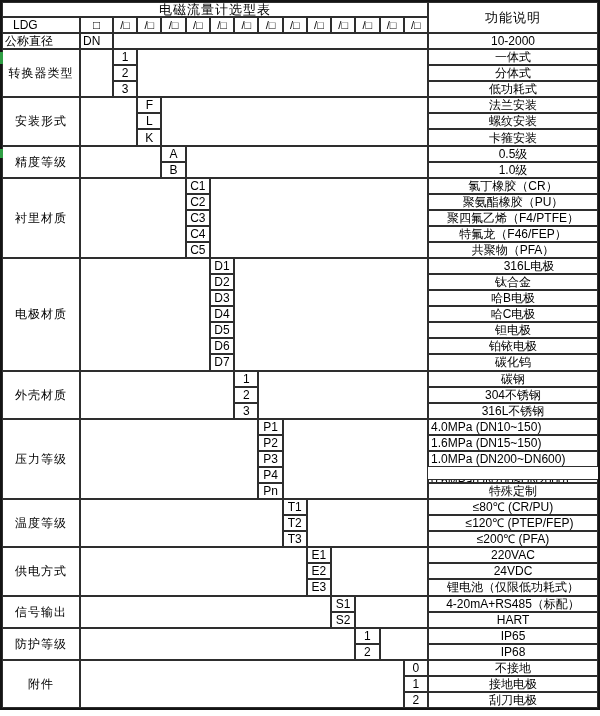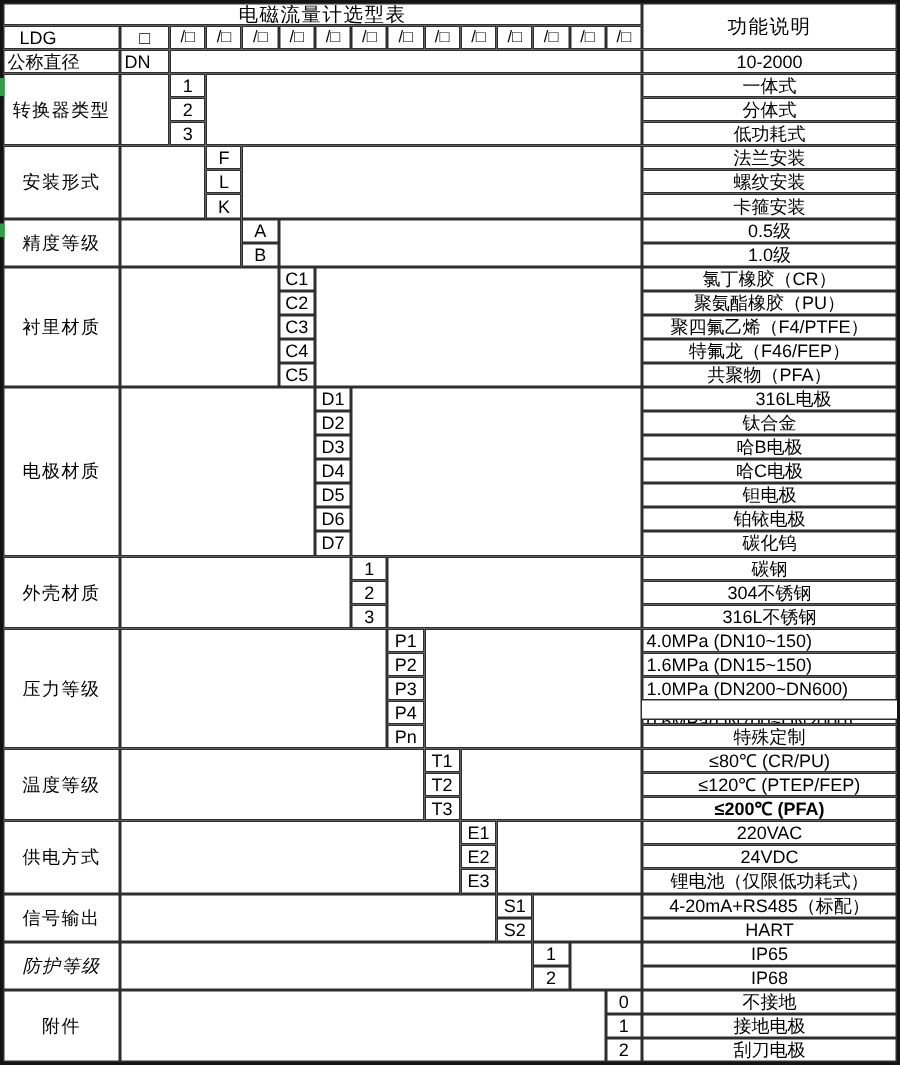--- a/index.html
+++ b/index.html
@@ -144,38 +144,38 @@
     <div class="c" style="grid-area: 31 / 9 / 32 / 10;">Pn</div>
     <div class="c" style="grid-area: 31 / 16 / 32 / 17;">特殊定制</div>
     <div class="c lbl" style="grid-area: 32 / 1 / 35 / 2;">温度等级</div>
     <div class="c" style="grid-area: 32 / 2 / 35 / 10;"></div>
     <div class="c" style="grid-area: 32 / 11 / 35 / 16;"></div>
     <div class="c" style="grid-area: 32 / 10 / 33 / 11;">T1</div>
     <div class="c" style="grid-area: 32 / 16 / 33 / 17;">≤80℃ (CR/PU)</div>
     <div class="c" style="grid-area: 33 / 10 / 34 / 11;">T2</div>
     <div class="c" style="grid-area: 33 / 16 / 34 / 17; padding-left: 13px;">≤120℃ (PTEP/FEP)</div>
     <div class="c" style="grid-area: 34 / 10 / 35 / 11;">T3</div>
-    <div class="c" style="grid-area: 34 / 16 / 35 / 17; font-weight: bold;">≤200℃ (PFA)</div>
+    <div class="c" style="grid-area: 34 / 16 / 35 / 17;">≤200℃ (PFA)</div>
     <div class="c lbl" style="grid-area: 35 / 1 / 38 / 2;">供电方式</div>
     <div class="c" style="grid-area: 35 / 2 / 38 / 11;"></div>
     <div class="c" style="grid-area: 35 / 12 / 38 / 16;"></div>
     <div class="c" style="grid-area: 35 / 11 / 36 / 12;">E1</div>
     <div class="c" style="grid-area: 35 / 16 / 36 / 17;">220VAC</div>
     <div class="c" style="grid-area: 36 / 11 / 37 / 12;">E2</div>
     <div class="c" style="grid-area: 36 / 16 / 37 / 17;">24VDC</div>
     <div class="c" style="grid-area: 37 / 11 / 38 / 12;">E3</div>
     <div class="c" style="grid-area: 37 / 16 / 38 / 17;">锂电池（仅限低功耗式）</div>
     <div class="c lbl" style="grid-area: 38 / 1 / 40 / 2;">信号输出</div>
     <div class="c" style="grid-area: 38 / 2 / 40 / 12;"></div>
     <div class="c" style="grid-area: 38 / 13 / 40 / 16;"></div>
     <div class="c" style="grid-area: 38 / 12 / 39 / 13;">S1</div>
     <div class="c" style="grid-area: 38 / 16 / 39 / 17;">4-20mA+RS485（标配）</div>
     <div class="c" style="grid-area: 39 / 12 / 40 / 13; text-align: center;">S2</div>
     <div class="c" style="grid-area: 39 / 16 / 40 / 17;">HART</div>
-    <div class="c lbl" style="grid-area: 40 / 1 / 42 / 2; font-style: italic;">防护等级</div>
+    <div class="c lbl" style="grid-area: 40 / 1 / 42 / 2;">防护等级</div>
     <div class="c" style="grid-area: 40 / 2 / 42 / 13;"></div>
     <div class="c" style="grid-area: 40 / 14 / 42 / 16;"></div>
     <div class="c" style="grid-area: 40 / 13 / 41 / 14;">1</div>
     <div class="c" style="grid-area: 40 / 16 / 41 / 17;">IP65</div>
     <div class="c" style="grid-area: 41 / 13 / 42 / 14;">2</div>
     <div class="c" style="grid-area: 41 / 16 / 42 / 17;">IP68</div>
     <div class="c lbl" style="grid-area: 42 / 1 / 45 / 2;">附件</div>
     <div class="c" style="grid-area: 42 / 2 / 45 / 15;"></div>
     <div class="c" style="grid-area: 42 / 15 / 43 / 16;">0</div>
     <div class="c" style="grid-area: 42 / 16 / 43 / 17;">不接地</div>

